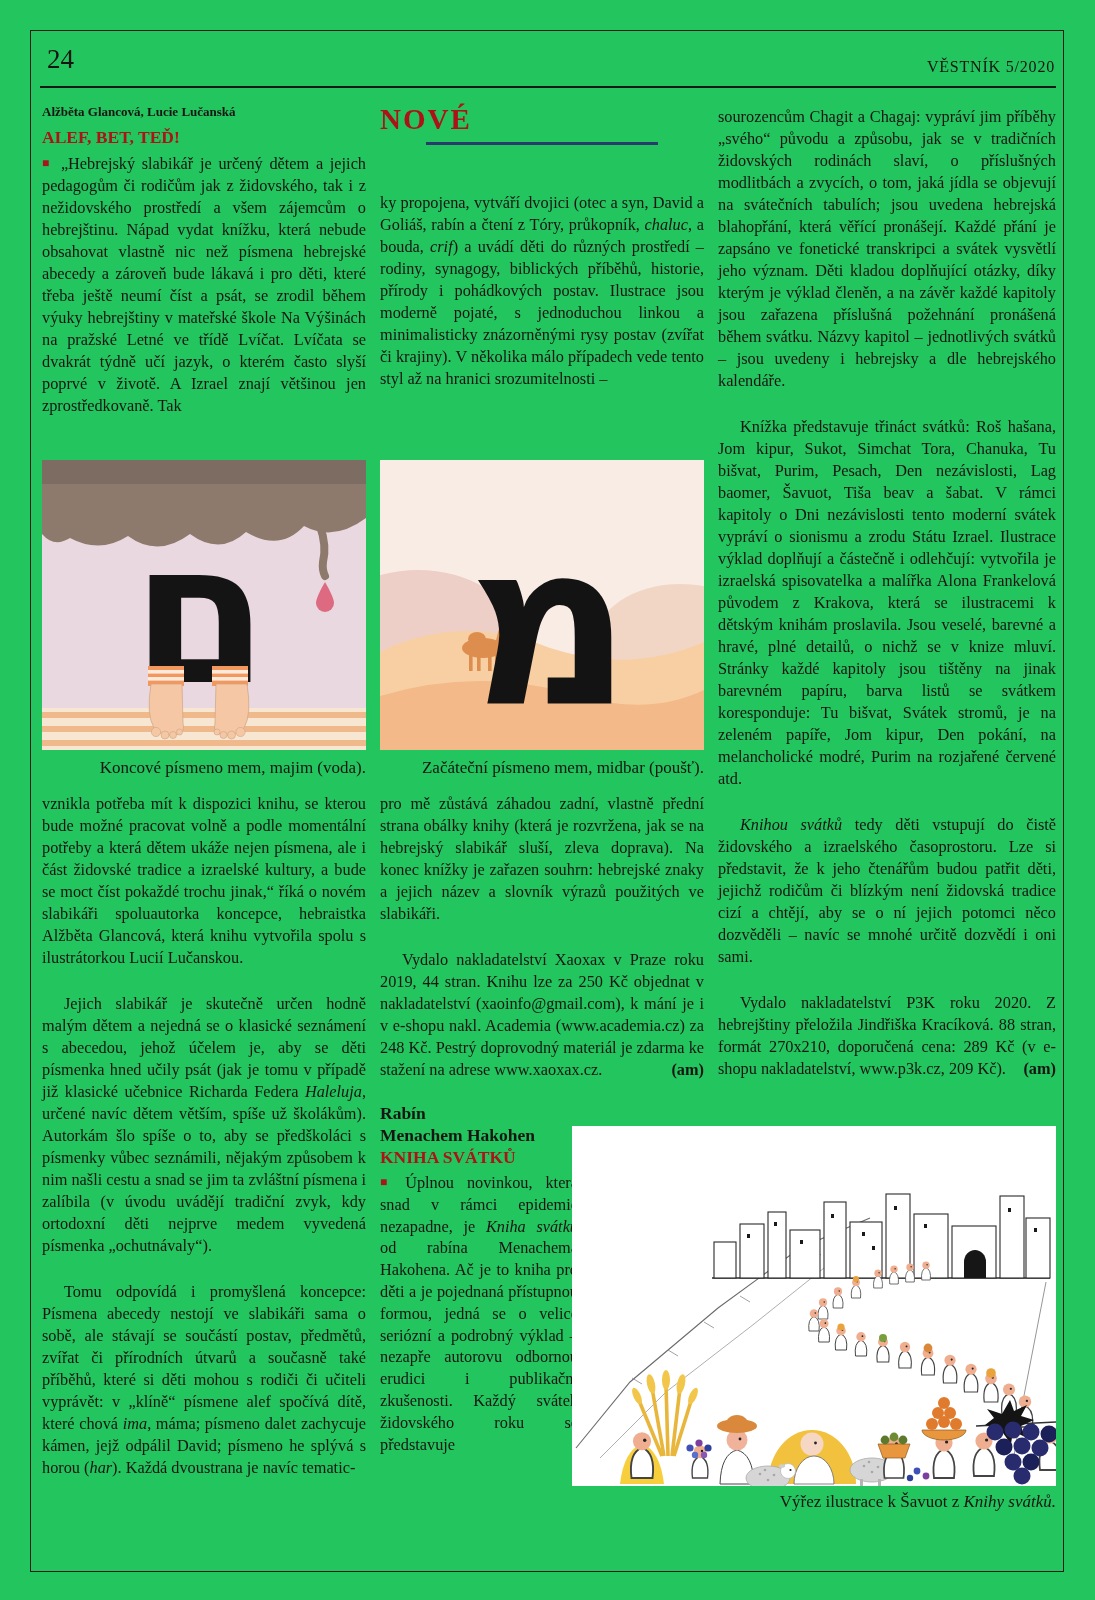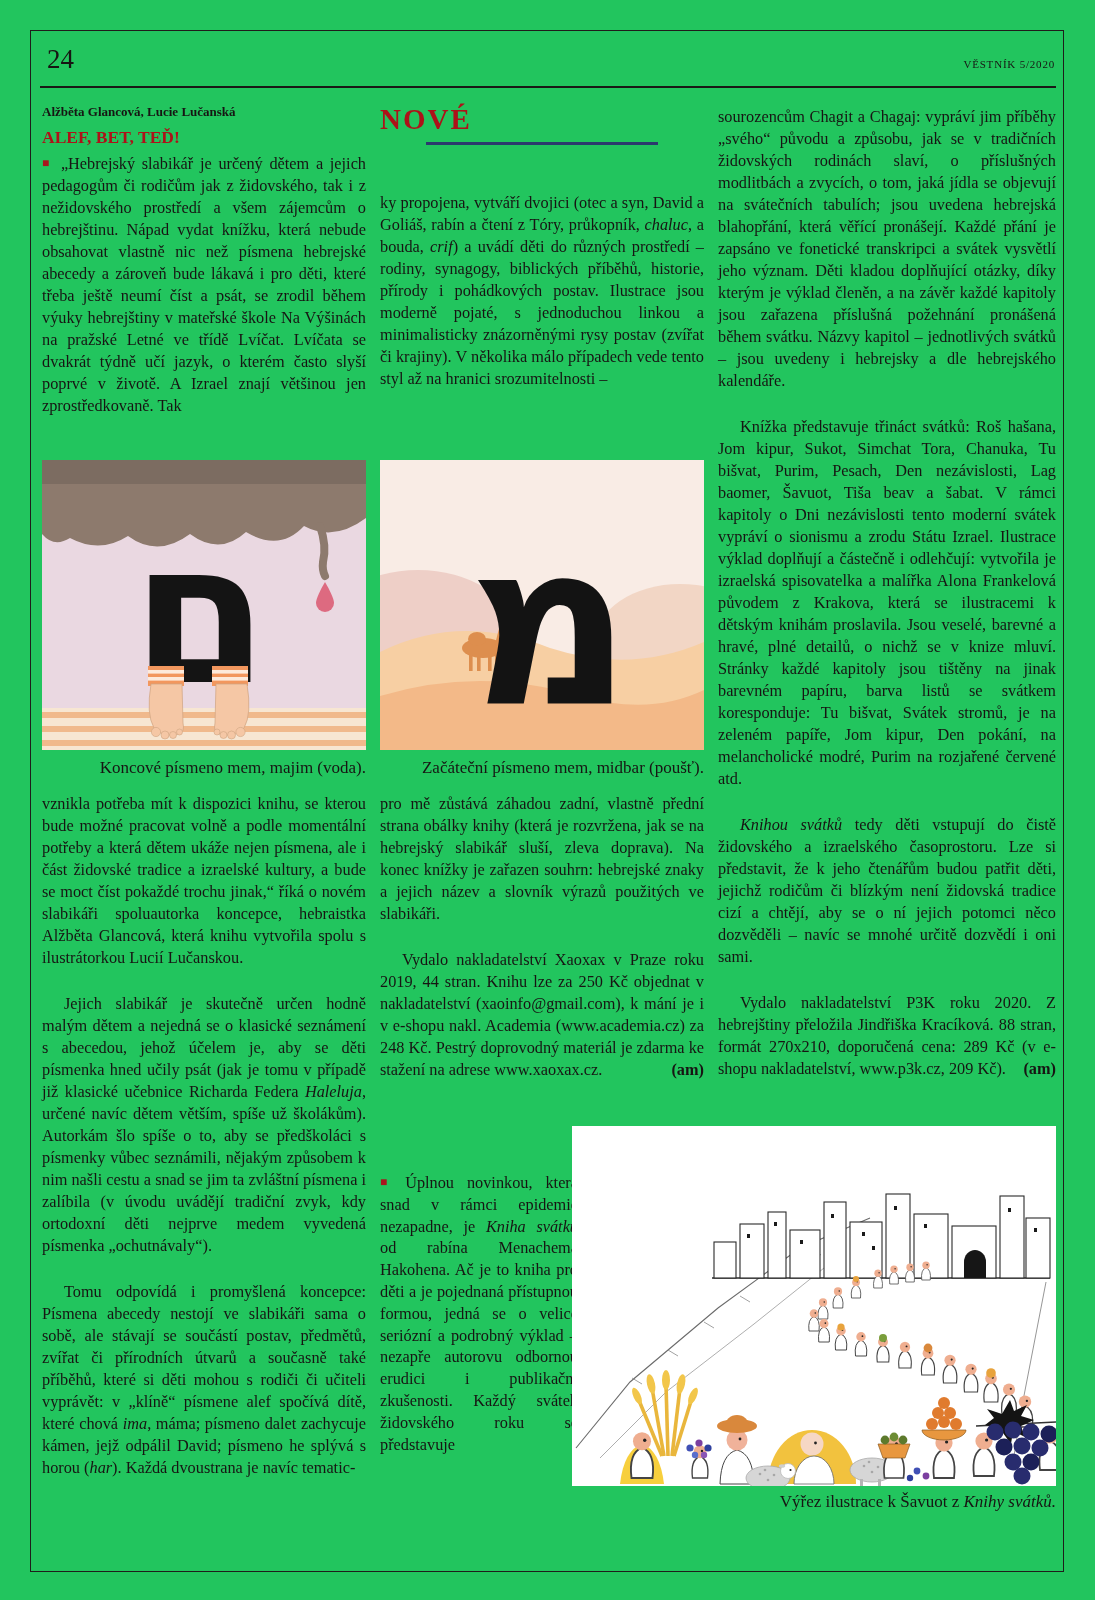--- a/index.html
+++ b/index.html
@@ -1,21 +1,21 @@
 <!DOCTYPE html>
 <html lang="cs"><head>
 <meta charset="utf-8">
 <style>
   html,body{margin:0;padding:0;background:#ffffff;}
   .page{position:relative;width:1095px;height:1600px;background:#22c55e;
         font-family:"Liberation Serif",serif;color:#171513;overflow:hidden;}
   .frame{position:absolute;left:30px;top:30px;width:1032px;height:1540px;
          border:1.6px solid #1f1d1b;}
   .pagenum{position:absolute;left:47px;top:44px;font-size:27px;}
-  .issue{position:absolute;right:40px;top:58px;font-size:11px;letter-spacing:.8px;}
+  .issue{position:absolute;right:40px;top:58px;font-size:16px;letter-spacing:.8px;}
   .hrule{position:absolute;left:40px;top:86px;width:1016px;height:2px;background:#1a1816;}
 
   .tblock{position:absolute;text-align:justify;font-size:16.3px;line-height:22px;}
   .tblock p{margin:0;}
   .tblock p.indent{text-indent:22px;margin-top:24px;}
   .tblock p.rel{position:relative;}
   em{font-style:italic;}
   .bold{font-weight:bold;}
   .red{color:#ad1219;}
   .bullet{color:#a8151d;font-size:12px;vertical-align:2px;margin-right:9px;}
@@ -129,20 +129,25 @@
     </g>
     <text x="170" y="244" text-anchor="middle" font-family="DejaVu Sans, sans-serif" font-weight="bold" font-size="226" fill="#131313">מ</text>
   </svg>
   <div class="cap" style="left:380px;top:758px;width:324px;">Začáteční písmeno mem, midbar (poušť).</div>
 
   <div class="tblock mid2">
     <p>pro mě zůstává záhadou zadní, vlastně přední strana obálky knihy (která je rozvržena, jak se na hebrejský slabikář sluší, zleva doprava). Na konec knížky je zařazen souhrn: hebrejské znaky a jejich název a slovník výrazů použitých ve slabikáři.</p>
     <p class="indent rel"><span>Vydalo nakladatelství Xaoxax v Praze roku 2019, 44 stran. Knihu lze za 250 Kč objednat v nakladatelství (xaoinfo@gmail.com), k mání je i v e-shopu nakl. Academia (www.academia.cz) za 248 Kč. Pestrý doprovodný materiál je zdarma ke stažení na adrese www.xaoxax.cz.</span><span class="sig">(am)</span></p>
   </div>
 
+  <div class="rabbihead">
+    <div class="bold">Rabín</div>
+    <div class="bold">Menachem Hakohen</div>
+    <div class="bold red">KNIHA SVÁTKŮ</div>
+  </div>
 
   <div class="tblock mid3">
     <p><span class="bullet">■</span><span><span>Úplnou novinkou, která snad v rámci epidemie nezapadne, je </span><em>Kniha svátků</em><span> od rabína Menachema Hakohena. Ač je to kniha pro děti a je pojednaná přístupnou formou, jedná se o velice seriózní a podrobný výklad – nezapře autorovu odbornou erudici i publikační zkušenosti. Každý svátek židovského roku se představuje</span></span></p>
   </div>
 
   <div class="tblock rightcol" style="position:absolute;">
     <p>sourozencům Chagit a Chagaj: vypráví jim příběhy „svého“ původu a způsobu, jak se v tradičních židovských rodinách slaví, o příslušných modlitbách a zvycích, o tom, jaká jídla se objevují na svátečních tabulích; jsou uvedena hebrejská blahopřání, která věřící pronášejí. Každé přání je zapsáno ve fonetické transkripci a svátek vysvětlí jeho význam. Děti kladou doplňující otázky, díky kterým je výklad členěn, a na závěr každé kapitoly jsou zařazena příslušná požehnání pronášená během svátku. Názvy kapitol – jednotlivých svátků – jsou uvedeny i hebrejsky a dle hebrejského kalendáře.</p>
     <p class="indent">Knížka představuje třináct svátků: Roš hašana, Jom kipur, Sukot, Simchat Tora, Chanuka, Tu bišvat, Purim, Pesach, Den nezávislosti, Lag baomer, Šavuot, Tiša beav a šabat. V rámci kapitoly o Dni nezávislosti tento moderní svátek vypráví o sionismu a zrodu Státu Izrael. Ilustrace výklad doplňují a částečně i odlehčují: vytvořila je izraelská spisovatelka a malířka Alona Frankelová původem z Krakova, která se ilustracemi k dětským knihám proslavila. Jsou veselé, barevné a hravé, plné detailů, o nichž se v knize mluví. Stránky každé kapitoly jsou tištěny na jinak barevném papíru, barva listů se svátkem koresponduje: Tu bišvat, Svátek stromů, je na zeleném papíře, Jom kipur, Den pokání, na melancholické modré, Purim na rozjařené červené atd.</p>
     <p class="indent"><em>Knihou svátků</em><span> tedy děti vstupují do čistě židovského a izraelského časoprostoru. Lze si představit, že k jeho čtenářům budou patřit děti, jejichž rodičům či blízkým není židovská tradice cizí a chtějí, aby se o ní jejich potomci něco dozvěděli – navíc se mnohé určitě dozvědí i oni sami.</span></p>
     <p class="indent rel"><span>Vydalo nakladatelství P3K roku 2020. Z hebrejštiny přeložila Jindřiška Kracíková. 88 stran, formát 270x210, doporučená cena: 289 Kč (v e-shopu nakladatelství, www.p3k.cz, 209 Kč).</span><span class="sig">(am)</span></p>

